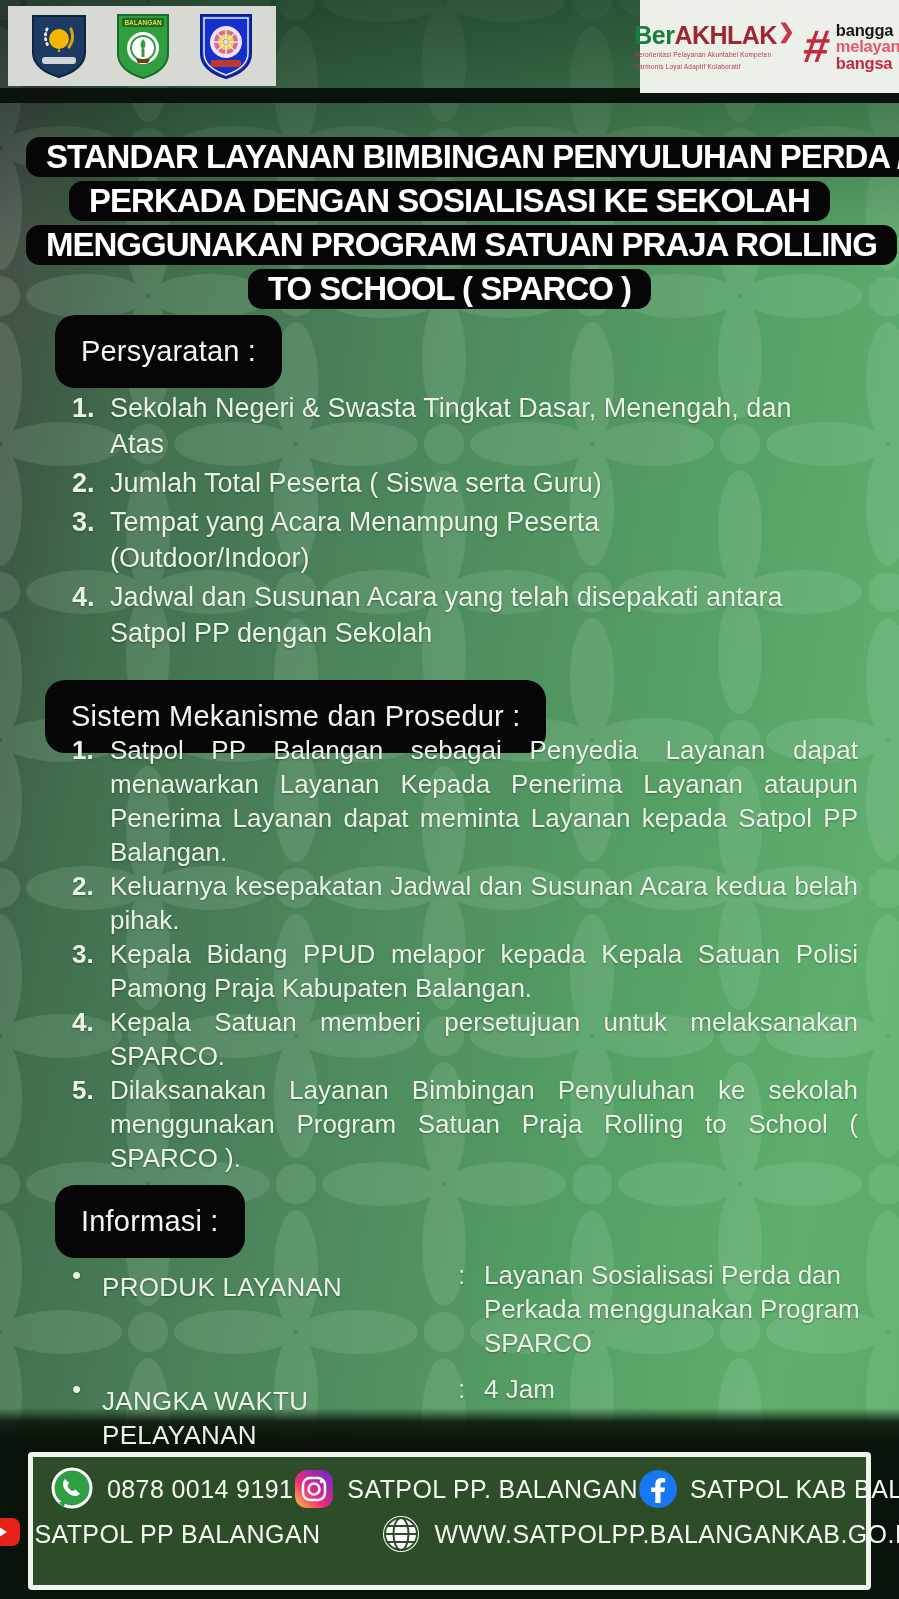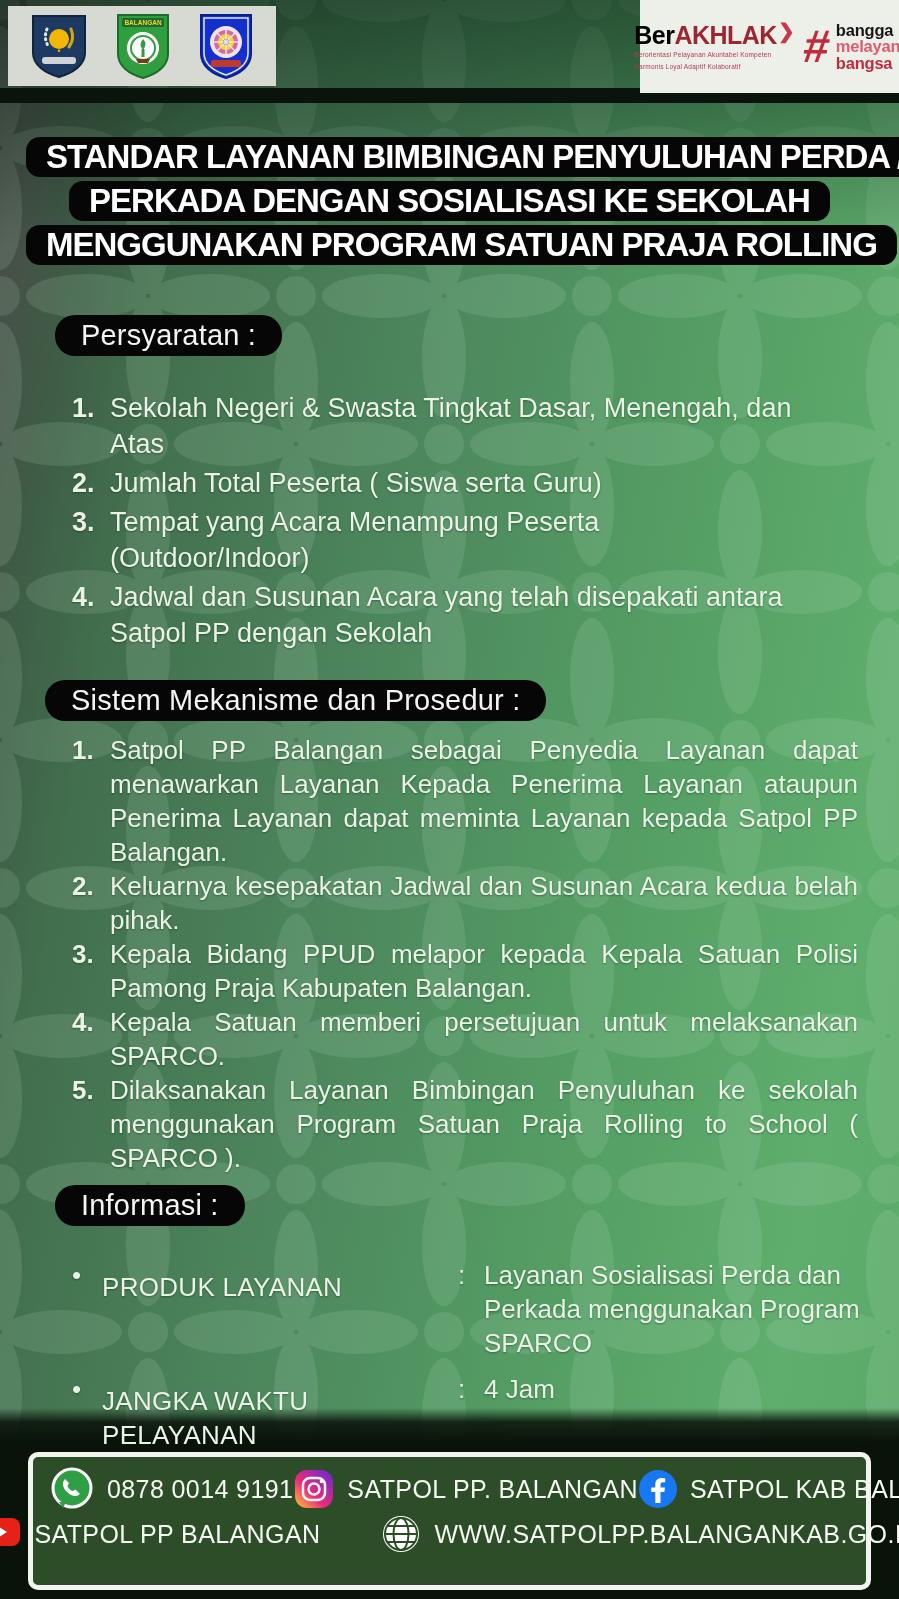--- a/index.html
+++ b/index.html
@@ -15,38 +15,38 @@
   .bottom-band{position:absolute;left:0;top:1408px;right:0;bottom:0;z-index:2;
     background:linear-gradient(180deg,rgba(8,16,8,0) 0%,rgba(8,16,8,0.85) 14px,#0a1309 34px,#0a1309 100%);}
 
   
   .logo-box-left{position:absolute;left:8px;top:6px;width:252px;height:80px;background:#d7d9d3;
     z-index:3;display:flex;align-items:center;justify-content:space-around;padding:0 8px;}
   .logo-box-right{position:absolute;left:640px;right:0;top:0;height:93px;background:#edefe9;
     z-index:3;display:flex;align-items:center;justify-content:center;gap:10px;}
   .berakhlak-col{display:flex;flex-direction:column;align-items:flex-start;line-height:1;}
   .berakhlak-word{font-size:25px;font-weight:800;letter-spacing:-0.5px;white-space:nowrap;}
-  .ber{color:#000000;} .akhlak{color:#9e2633;text-align:right;}
+  .ber{color:#15803d;} .akhlak{color:#9e2633;text-align:right;}
   .chev{color:#c8374a;font-size:20px;font-weight:800;vertical-align:6px;margin-left:1px;}
   .tagline{font-size:6.5px;color:#b8394b;margin-top:3px;line-height:1.35;letter-spacing:0.2px;}
   .hash-group{display:flex;align-items:center;gap:6px;}
   .hash{font-size:46px;font-weight:900;color:#c22b3e;transform:skewX(-8deg);line-height:0.9;}
   .hash-words{display:flex;flex-direction:column;line-height:0.98;font-weight:800;font-size:16.5px;letter-spacing:-0.2px;}
   .w-bangga{color:#161616;} .w-melayani{color:#e05a70;} .w-bangsa{color:#c22b3e;}
 
   
   .title-block{position:absolute;left:26px;right:26px;top:138px;text-align:center;z-index:3;}
   .title-line{line-height:38px;}
   .title-line > span{display:inline-block;background:#060606;color:#ffffff;font-weight:800;
     font-size:33px;letter-spacing:-1px;line-height:36px;padding:2px 20px;border-radius:14px;
     margin-top:-1px;white-space:nowrap;}
 
   
   .badge{position:absolute;z-index:3;background:#060606;color:#f4f4f4;font-size:29px;
-    padding:4px 26px;border-radius:20px;font-weight:500;letter-spacing:0.2px;}
+    padding:20px 26px;border-radius:20px;font-weight:500;letter-spacing:0.2px;}
   .badge-persyaratan{left:55px;top:315px;}
   .badge-prosedur{left:45px;top:680px;}
   .badge-informasi{left:55px;top:1185px;}
 
   
   .body-text{color:#e9f3e6;text-shadow:0 1px 2px rgba(10,25,12,0.4);}
   .list{position:absolute;z-index:3;}
   .persyaratan-list{left:72px;top:390px;width:740px;font-size:27px;line-height:36px;}
   .persyaratan-list .li{position:relative;padding-left:38px;margin-bottom:3px;white-space:pre-line;}
   .persyaratan-list .num{position:absolute;left:0;top:0;font-weight:700;}
@@ -58,21 +58,21 @@
 
   .info-rows{left:72px;top:1258px;width:800px;font-size:26px;line-height:34px;z-index:3;}
   .info-row{display:flex;margin-bottom:12px;}
   .info-bullet{width:30px;flex:0 0 30px;}
   .info-label{width:356px;flex:0 0 356px;letter-spacing:0.3px;margin-top:12px;}
   .info-colon{width:26px;flex:0 0 26px;text-align:left;}
   .info-value{flex:1;white-space:pre-line;}
 
   
   .contact-box{position:absolute;left:28px;right:28px;top:1452px;height:128px;z-index:3;
-    background:#2d4c28;border:5px solid #f2f5ef;border-radius:10px;
+    background:#2d4c28;border:5px solid #f2f5ef;border-radius:4px;
     box-shadow:0 0 0 5px #0a1309;}
   .contact-row{display:flex;align-items:center;color:#f5faf2;font-size:25px;letter-spacing:0.4px;}
   .contact-row1{justify-content:space-between;padding:0 16px;margin-top:9px;}
   .contact-row2{justify-content:center;gap:60px;margin-top:1px;}
   .chip{display:flex;align-items:center;gap:12px;white-space:nowrap;}
   .chip svg{display:block;}
 </style>
 </head>
 <body>
 
@@ -168,20 +168,21 @@
         <span class="w-melayani">melayani</span>
         <span class="w-bangsa">bangsa</span>
       </div>
     </div>
   </div>
 
   <div class="title-block">
     <div class="title-line"><span>STANDAR LAYANAN BIMBINGAN PENYULUHAN PERDA /</span></div>
     <div class="title-line"><span>PERKADA DENGAN SOSIALISASI KE SEKOLAH</span></div>
     <div class="title-line"><span>MENGGUNAKAN PROGRAM SATUAN PRAJA ROLLING</span></div>
+    <div class="title-line"><span>TO SCHOOL ( SPARCO )</span></div>
   </div>
 
   <div class="badge badge-persyaratan">Persyaratan :</div>
   <div class="list persyaratan-list body-text">
     <div class="li"><span class="num">1.</span><span>Sekolah Negeri &amp; Swasta Tingkat Dasar, Menengah, dan
 Atas</span></div>
     <div class="li"><span class="num">2.</span><span>Jumlah Total Peserta ( Siswa serta Guru)</span></div>
     <div class="li"><span class="num">3.</span><span>Tempat yang Acara Menampung Peserta
 (Outdoor/Indoor)</span></div>
     <div class="li"><span class="num">4.</span><span>Jadwal dan Susunan Acara yang telah disepakati antara

